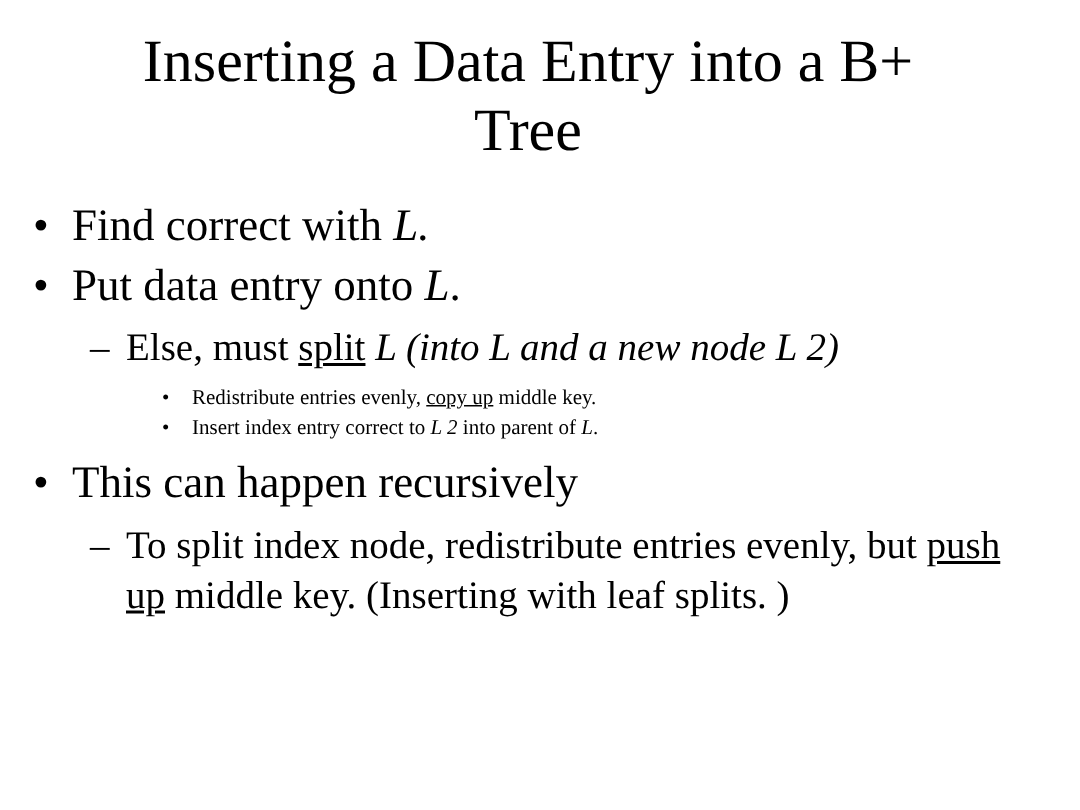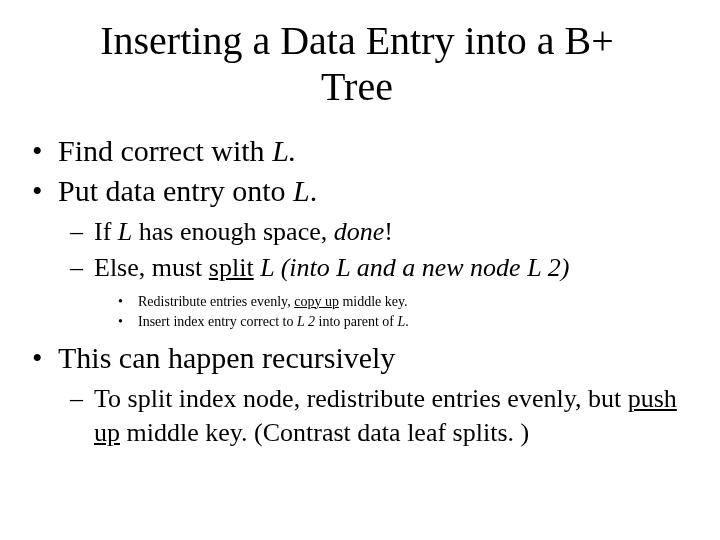--- a/index.html
+++ b/index.html
@@ -8,21 +8,21 @@
     width: 720px;
     height: 540px;
     background: #ffffff;
     font-family: "Times New Roman", Times, serif;
     color: #000000;
   }
   .slide {
     box-sizing: border-box;
     width: 720px;
     height: 540px;
-    padding: 18px 34px 10px 28px;
+    padding: 18px 34px 10px 18px;
   }
   .title {
     font-size: 40px;
     line-height: 1.15;
     text-align: center;
     margin: 0 40px 22px 40px;
     font-weight: normal;
   }
   ul.lvl1, ul.lvl2, ul.lvl3 {
     list-style: none;
@@ -92,42 +92,39 @@
 
     <li>
       <span>Find correct with </span><span class="it">L.</span><span></span>
     </li>
 
     <li>
       <span>Put data entry onto </span><span class="it">L</span><span>.</span>
 
       <ul class="lvl2">
         <li>
-          <span>If </span><span class="it">L</span><span> has enough space, </span><span class="it">done</span><span>!</span>
-        </li>
-        <li>
           <span>Else, must </span><span class="ul">split</span><span class="it">  L (into L and a new node L 2)</span>
 
           <ul class="lvl3">
             <li>
               <span>Redistribute entries evenly, </span><span class="ul">copy up</span><span> middle key.</span>
             </li>
             <li>
               <span>Insert index entry correct to </span><span class="it">L 2</span><span> into parent of </span><span class="it">L</span><span>.</span>
             </li>
           </ul>
         </li>
       </ul>
     </li>
 
     <li>
       <span>This can happen recursively</span>
 
       <ul class="lvl2">
         <li>
-          <span>To split index node, redistribute entries evenly, but </span><span class="ul">push up</span><span> middle key.  (Contrast data leaf splits. )</span>
+          <span>To split index node, redistribute entries evenly, but </span><span class="ul">push up</span><span> middle key.  (Inserting with leaf splits. )</span>
         </li>
       </ul>
     </li>
 
   </ul>
 
 </div>
 
 </body></html>

